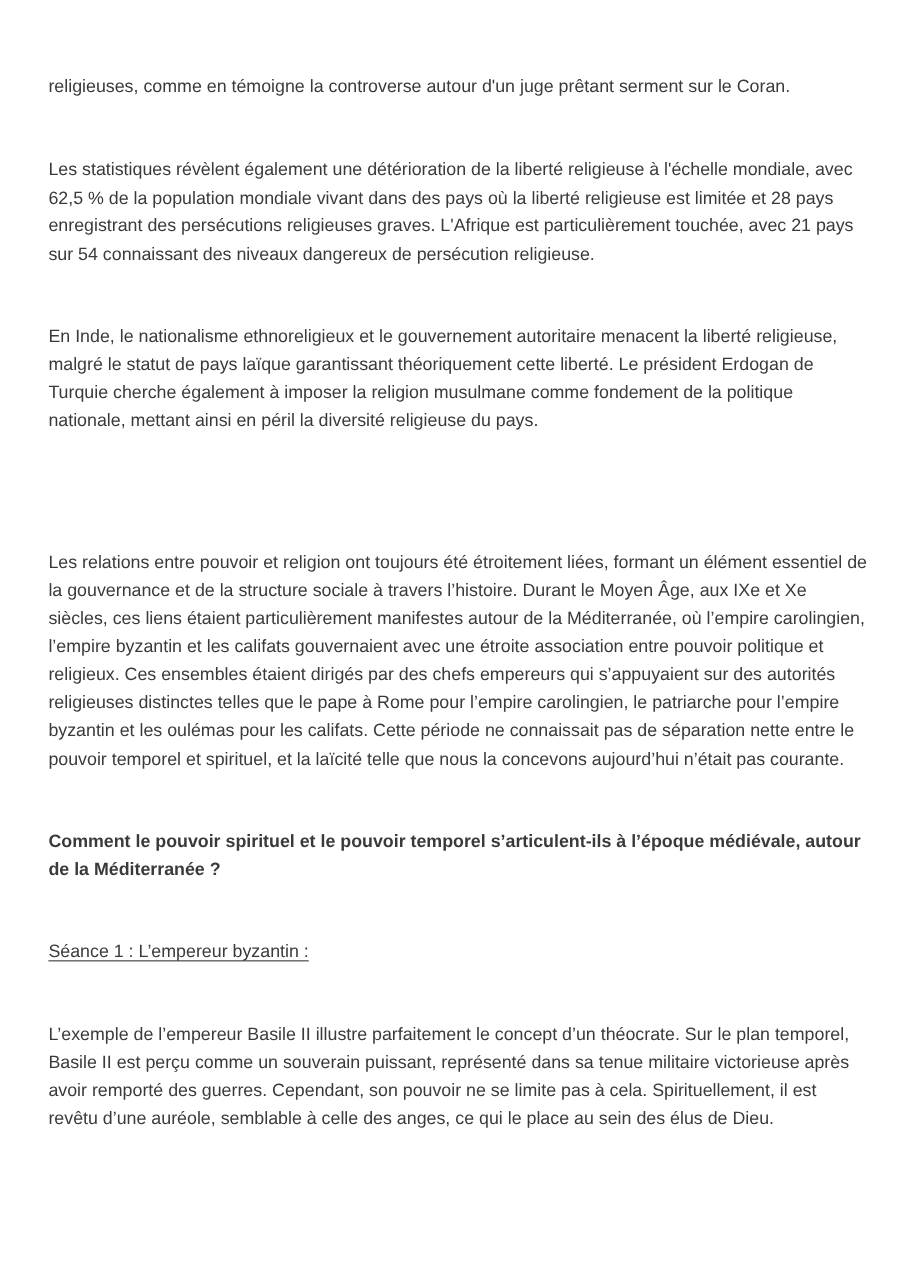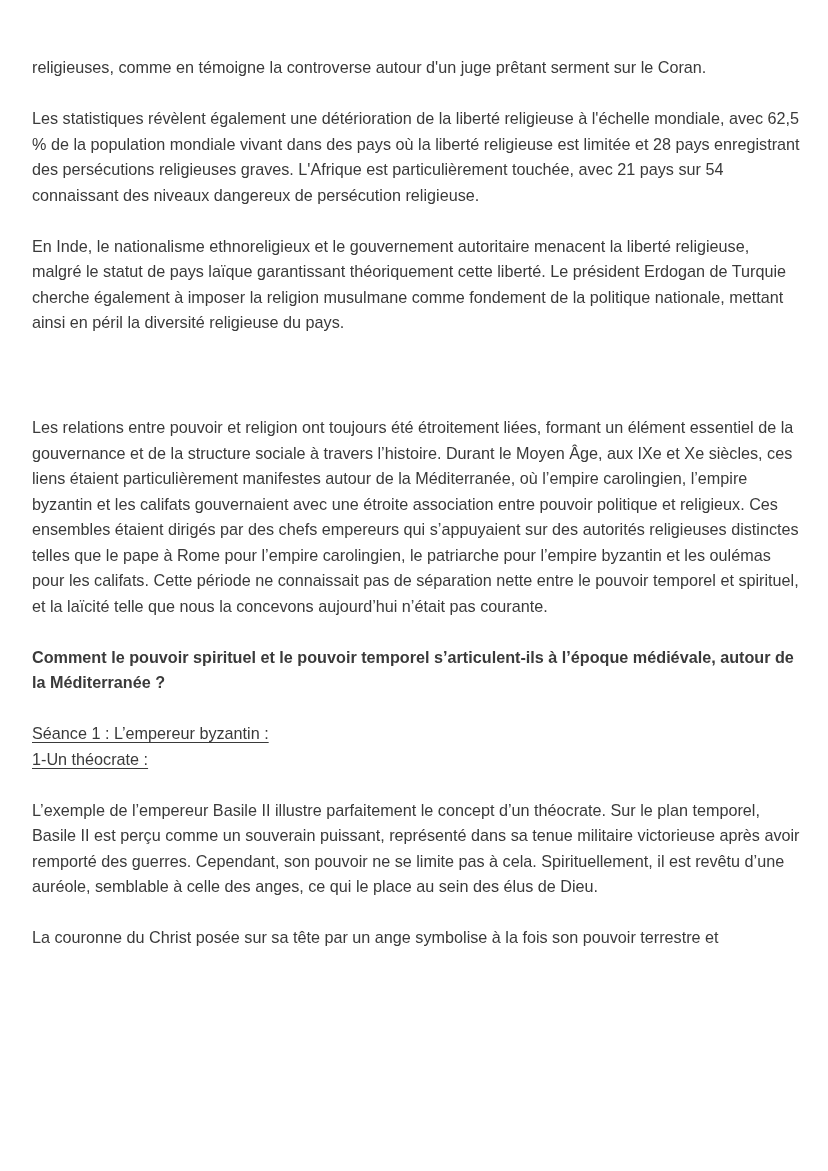--- a/index.html
+++ b/index.html
@@ -15,21 +15,21 @@
       font-family: "Liberation Sans", "DejaVu Sans", sans-serif;
       color: #3a3a3a;
     }
     .page {
       position: absolute;
       left: 32px;
       top: 55px;
       width: 770px;
     }
     p {
-      margin: 0;
+      margin: 12px;
       font-size: 16.2px;
       line-height: 25.5px;
       letter-spacing: 0;
     }
     .gap { height: 25.5px; }
     .heading {
       font-size: 19px;
       line-height: 28px;
       font-weight: bold;
       text-decoration: underline;
@@ -61,19 +61,17 @@
 
   <div class="gap" style="height:26px"></div>
 
   <p>Les relations entre pouvoir et religion ont toujours été étroitement liées, formant un élément essentiel de la gouvernance et de la structure sociale à travers l’histoire. Durant le Moyen Âge, aux IXe et Xe siècles, ces liens étaient particulièrement manifestes autour de la Méditerranée, où l’empire carolingien, l’empire byzantin et les califats gouvernaient avec une étroite association entre pouvoir politique et religieux. Ces ensembles étaient dirigés par des chefs empereurs qui s’appuyaient sur des autorités religieuses distinctes telles que le pape à Rome pour l’empire carolingien, le patriarche pour l’empire byzantin et les oulémas pour les califats. Cette période ne connaissait pas de séparation nette entre le pouvoir temporel et spirituel, et la laïcité telle que nous la concevons aujourd’hui n’était pas courante.</p>
   <div class="gap"></div>
 
   <p class="question">Comment le pouvoir spirituel et le pouvoir temporel s’articulent-ils à l’époque médiévale, autour de la Méditerranée ?</p>
   <div class="gap"></div>
 
   <p><span class="under">Séance 1 : L’empereur byzantin :</span></p>
-  <p><span class="under">1-Un théocrate :</span></p>
   <div class="gap"></div>
 
   <p>L’exemple de l’empereur Basile II illustre parfaitement le concept d’un théocrate. Sur le plan temporel, Basile II est perçu comme un souverain puissant, représenté dans sa tenue militaire victorieuse après avoir remporté des guerres. Cependant, son pouvoir ne se limite pas à cela. Spirituellement, il est revêtu d’une auréole, semblable à celle des anges, ce qui le place au sein des élus de Dieu.</p>
   <div class="gap"></div>
-  <p>La couronne du Christ posée sur sa tête par un ange symbolise à la fois son pouvoir terrestre et</p>
 </div>
 
 </body></html>

